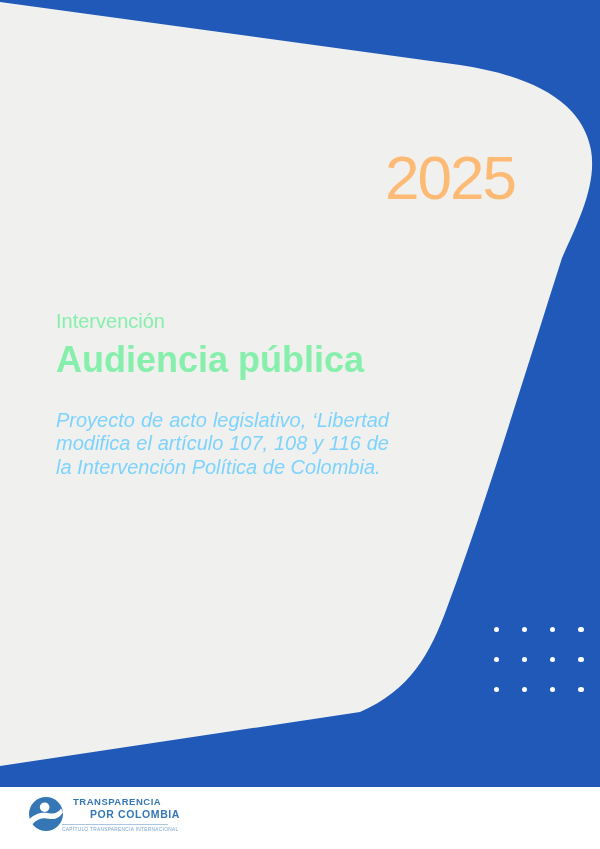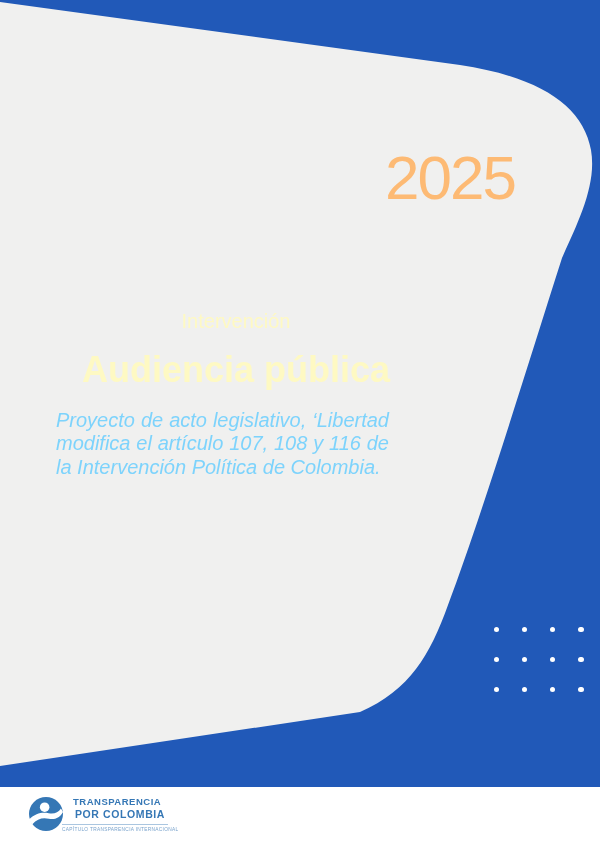--- a/index.html
+++ b/index.html
@@ -7,44 +7,44 @@
   .page{position:relative;width:600px;height:849px;background:#2159b8;overflow:hidden;}
 
   .panel-svg{position:absolute;left:0;top:0;width:600px;height:849px;display:block;}
 
   .year{
     position:absolute;top:147px;left:285px;width:230px;
     text-align:right;font-size:62px;font-weight:normal;line-height:62px;
     letter-spacing:-2px;color:#fdba74;
   }
 
-  .textblock{position:absolute;left:56px;top:309px;width:360px;color:#fef9c3;text-align:center;}
+  .textblock{position:absolute;left:56px;top:309px;width:360px;color:#86efac;}
   .kicker{font-size:20px;line-height:24px;font-weight:normal;}
-  .title{font-size:36px;line-height:44px;font-weight:bold;margin-top:15px;}
+  .title{font-size:36px;line-height:44px;font-weight:bold;margin-top:5px;}
 
   .paragraph{
     position:absolute;left:56px;top:409px;width:333px;
     font-size:20px;line-height:23.4px;font-style:italic;color:#7dd3fc;
   }
   .para-line{text-align:justify;text-align-last:justify;white-space:normal;}
   .para-line.last{text-align-last:left;}
 
   .dot-grid{
     position:absolute;left:482px;top:614px;width:114px;
     display:grid;grid-template-columns:repeat(4,28.3px);grid-auto-rows:30.2px;
   }
   .dot{width:5.2px;height:5.2px;border-radius:50%;background:#ffffff;
        align-self:center;justify-self:center;}
 
   .footer{position:absolute;left:0;bottom:0;width:600px;height:62px;background:#ffffff;}
   .logo{position:absolute;left:28px;top:7px;width:160px;height:48px;}
   .logo-mark{position:absolute;left:1px;top:3px;width:34px;height:34px;}
   .logo-line1{position:absolute;left:45px;top:2px;font-size:9.5px;font-weight:bold;
               letter-spacing:0.5px;color:#3577b5;white-space:nowrap;}
-  .logo-line2{position:absolute;left:47px;top:14px;font-size:10.5px;font-weight:bold;
+  .logo-line2{position:absolute;left:62px;top:14px;font-size:10.5px;font-weight:bold;
               letter-spacing:0.6px;color:#3577b5;white-space:nowrap;}
   .logo-divider{position:absolute;left:34px;top:30px;width:106px;height:1px;background:#aac6e0;}
   .logo-caption{position:absolute;left:34px;top:33px;font-size:4.8px;
                 letter-spacing:0.3px;color:#7aa3cc;white-space:nowrap;}
 </style>
 </head>
 <body>
 
 <div class="page">
 

